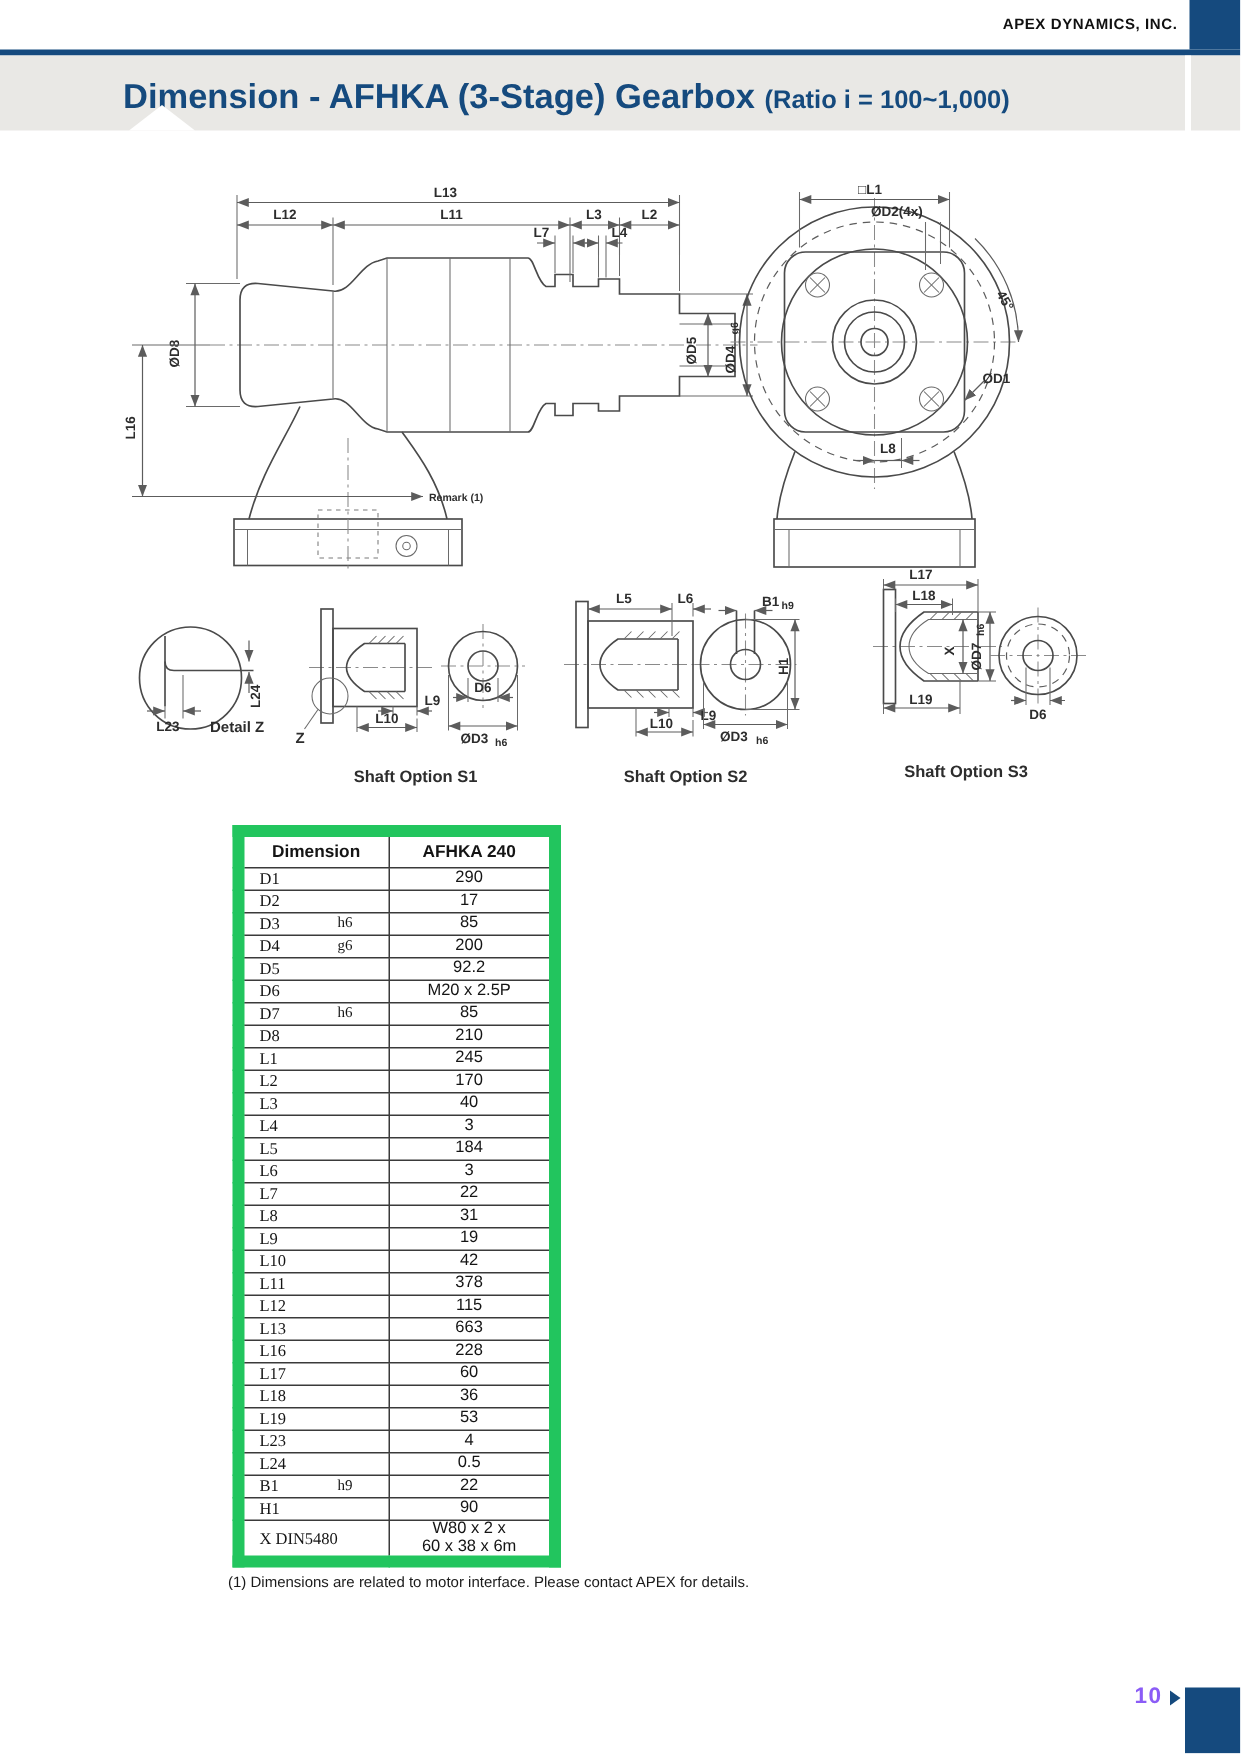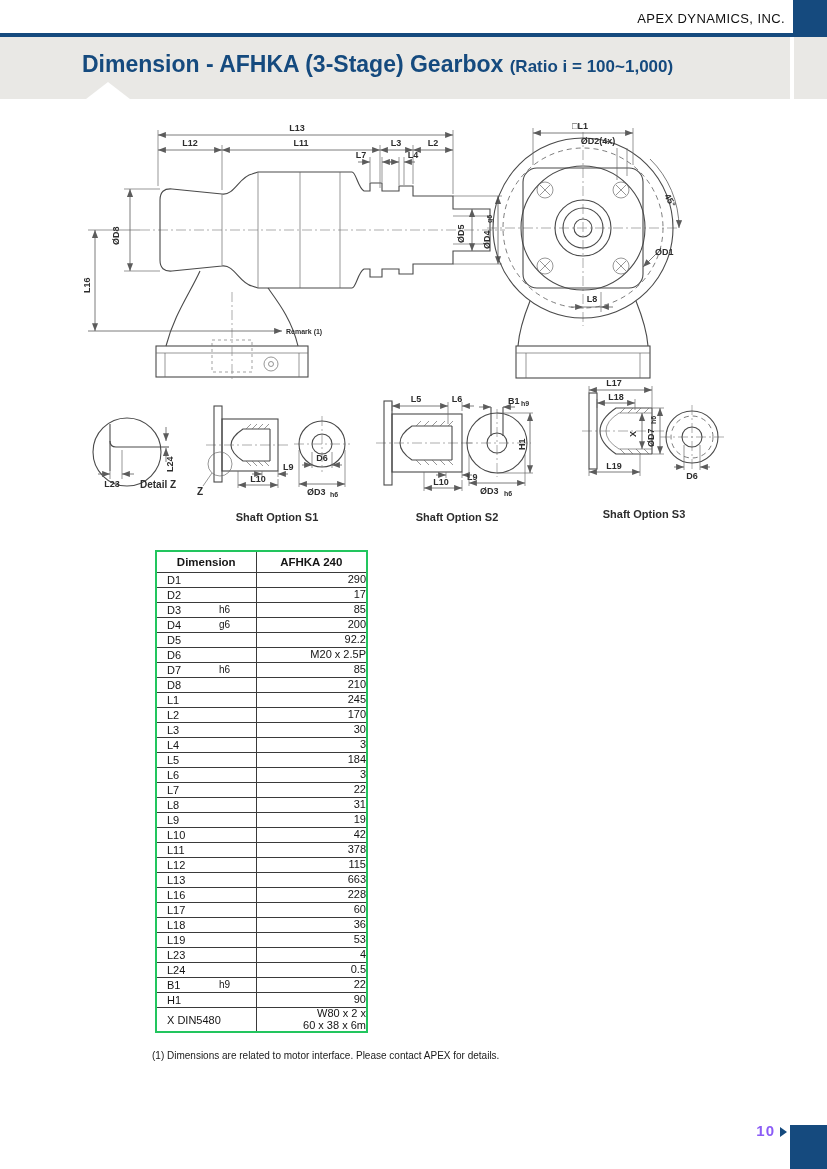--- a/index.html
+++ b/index.html
@@ -1,48 +1,48 @@
 <!DOCTYPE html>
 <html><head>
 <meta charset="utf-8">
 <style>
   html,body{margin:0;padding:0;background:#fff;}
   .page{position:relative;width:827px;height:1169px;background:#fff;overflow:hidden;
         font-family:"Liberation Sans",sans-serif;}
   .topbar{position:absolute;left:0;top:0;width:827px;height:33px;background:#fff;}
-  .company{position:absolute;right:42px;top:11px;font-size:13px;font-weight:normal;
+  .company{position:absolute;right:42px;top:11px;font-size:10px;font-weight:bold;
            letter-spacing:.4px;color:#101010;}
   .corner-top{position:absolute;right:0;top:0;width:34px;height:33px;background:#154a7e;}
   .navy-rule{position:absolute;left:0;top:33px;width:827px;height:4px;background:#154a7e;}
-  .title-band{position:absolute;left:0;top:37px;width:827px;height:62px;background:#e9e8e5;}
+  .title-band{position:absolute;left:0;top:37px;width:827px;height:50px;background:#e9e8e5;}
   .band-gap{position:absolute;right:33px;top:0;width:4px;height:62px;background:#fff;}
   .band-notch{position:absolute;left:86px;bottom:0;width:0;height:0;
               border-left:22px solid transparent;border-right:22px solid transparent;
               border-bottom:17px solid #fff;}
   .title{position:absolute;left:82px;top:14px;margin:0;color:#154a7e;font-weight:bold;
          font-size:23px;white-space:nowrap;}
   .title .sub{font-size:17px;}
   .drawings{position:absolute;left:0;top:95px;}
   .ol{fill:none;stroke:#4a4a4a;stroke-width:1.1;}
   .tl{fill:none;stroke:#6a6a6a;stroke-width:0.7;}
   .dim{fill:none;stroke:#5c5c5c;stroke-width:0.8;}
   .cl{fill:none;stroke:#8a8a8a;stroke-width:0.7;stroke-dasharray:10 3 2 3;}
   .dash{fill:none;stroke:#5c5c5c;stroke-width:0.8;stroke-dasharray:5 4;}
   .hid{fill:none;stroke:#7a7a7a;stroke-width:0.7;stroke-dasharray:3 3;}
   .dl{font:bold 9px "Liberation Sans",sans-serif;fill:#2d2d2d;}
   .dls{font:bold 7px "Liberation Sans",sans-serif;fill:#2d2d2d;}
   .cap{font:bold 11px "Liberation Sans",sans-serif;fill:#2d2d2d;}
   .dim-table{position:absolute;left:155px;top:550px;border-collapse:collapse;table-layout:fixed;
-             border:2px solid #22c55e;}
+             border:8px solid #22c55e;}
   .dim-table th,.dim-table td{border:1px solid #3a3a3a;color:#141414;padding:0;}
   .dim-table th{height:20px;font-size:11.5px;font-weight:bold;text-align:center;}
   .dim-table td{height:14px;font-size:11px;}
-  .dim-table td.name{text-align:left;padding-left:10px;position:relative;}
+  .dim-table td.name{text-align:left;padding-left:10px;position:relative;font-family:Liberation Serif, serif;}
   .dim-table td.name .tol{position:absolute;left:62px;font-size:10px;}
-  .dim-table td.val{text-align:right;line-height:11.5px;}
+  .dim-table td.val{text-align:center;line-height:11.5px;}
   .footnote{position:absolute;left:152px;top:1050px;font-size:10px;color:#1a1a1a;}
   .pageno{position:absolute;right:52px;top:1122px;font-size:15px;font-weight:bold;
           color:#8b5cf6;letter-spacing:1px;}
   .page-arrow{position:absolute;right:40px;top:1127px;width:0;height:0;
               border-left:7px solid #154a7e;border-top:5px solid transparent;
               border-bottom:5px solid transparent;}
   .corner-bottom{position:absolute;right:0;top:1125px;width:37px;height:44px;background:#154a7e;}
 </style>
 </head>
 <body>
@@ -400,21 +400,21 @@
         </tr>
         <tr>
           <td class="name"><span>L2</span></td>
           <td class="val">
             <div>170</div>
           </td>
         </tr>
         <tr>
           <td class="name"><span>L3</span></td>
           <td class="val">
-            <div>30</div>
+            <div>40</div>
           </td>
         </tr>
         <tr>
           <td class="name"><span>L4</span></td>
           <td class="val">
             <div>3</div>
           </td>
         </tr>
         <tr>
           <td class="name"><span>L5</span></td>

